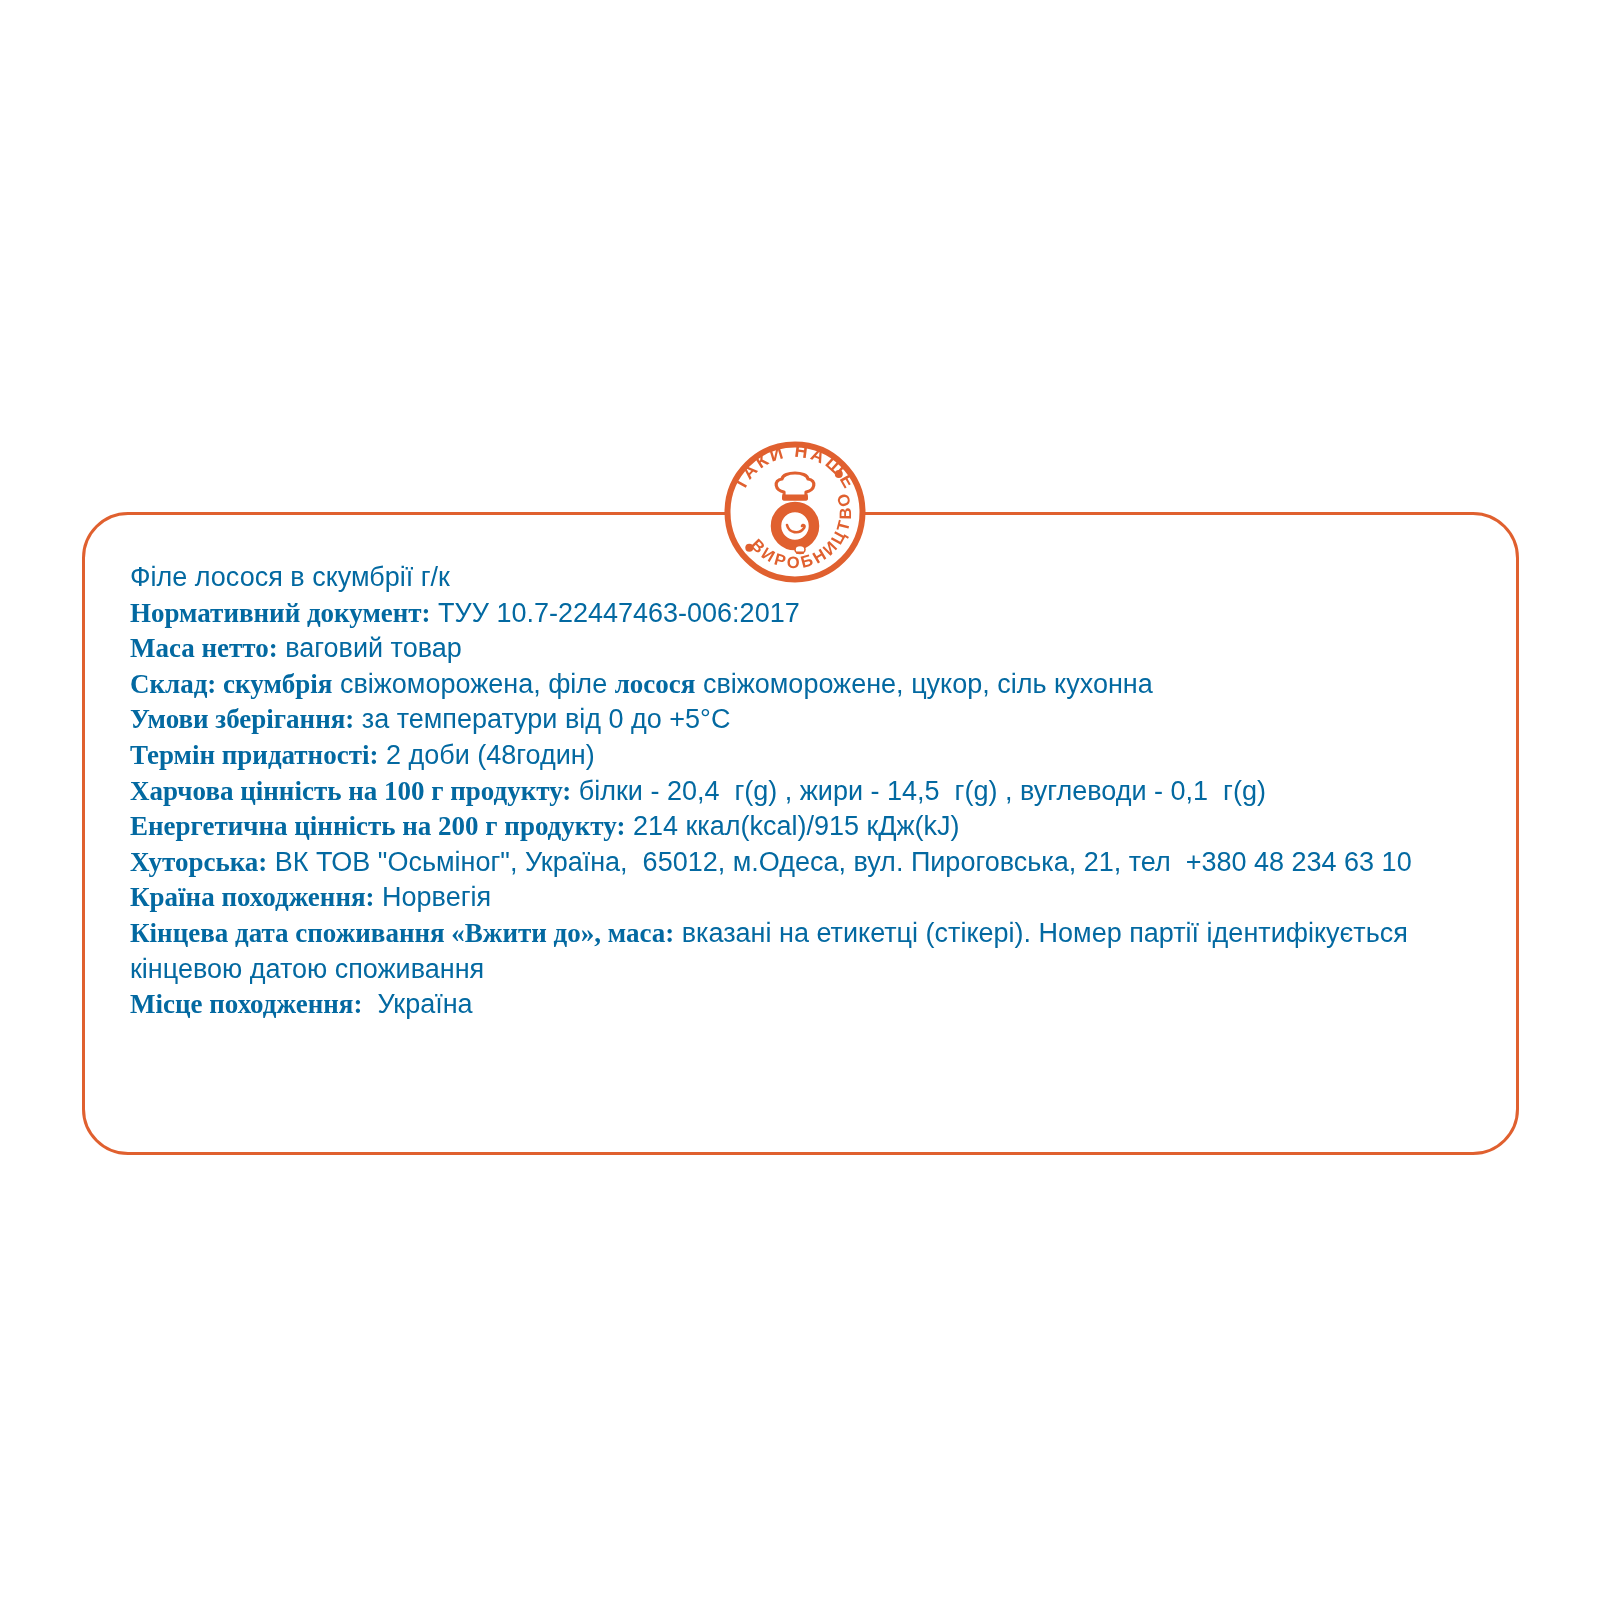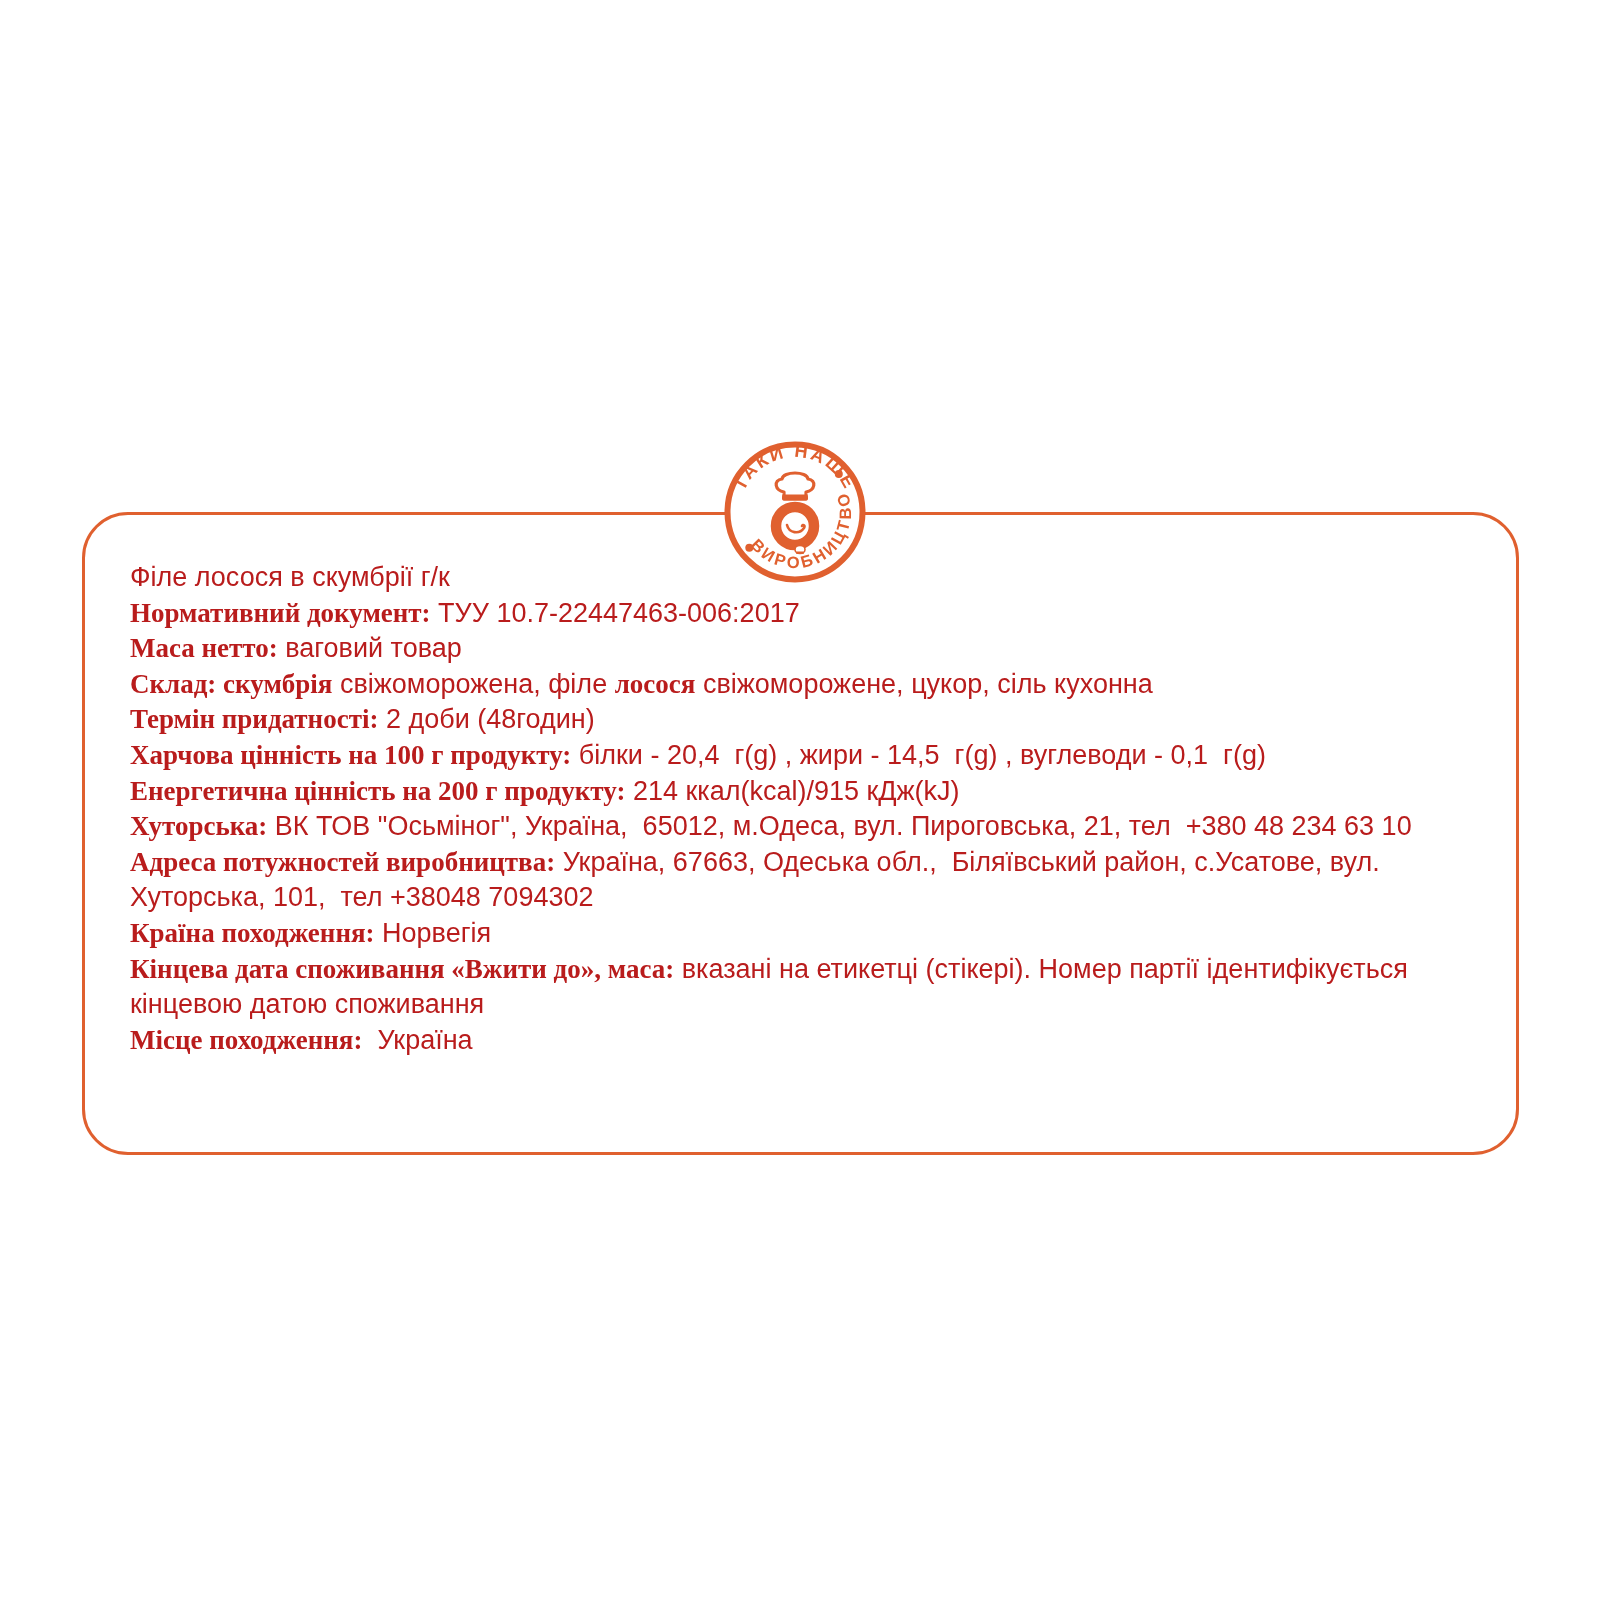--- a/index.html
+++ b/index.html
@@ -41,21 +41,21 @@
   }
   .arc-top { font-size: 18px; letter-spacing: 2.5px; }
   .arc-bottom { font-size: 16.5px; letter-spacing: 3px; }
   .content {
     position: absolute;
     left: 130px;
     top: 560px;
     width: 1320px;
     font-size: 27px;
     line-height: 35.6px;
-    color: #b91c1c;
+    color: #0369a1;
   }
   .content p {
     margin: 0;
     padding: 0;
     white-space: pre-wrap;
   }
   .content .b { font-weight: 700; font-family: Liberation Serif, serif; }
 </style>
 </head>
 <body>
@@ -100,23 +100,23 @@
         <rect x="76" y="114.5" width="8" height="2.6" rx="1" fill="#E0602F"></rect>
       </g>
     </svg>
   </div>
 
   <div class="content">
       <p><span>Філе лосося в скумбрії г/к</span></p>
       <p><span class="b">Нормативний документ:</span><span> ТУУ 10.7-22447463-006:2017</span></p>
       <p><span class="b">Маса нетто:</span><span> ваговий товар</span></p>
       <p><span class="b">Склад: скумбрія</span><span> свіжоморожена, філе </span><span class="b">лосося</span><span> свіжоморожене, цукор, сіль кухонна</span></p>
+      <p><span class="b">Умови зберігання:</span><span> за температури від 0 до +5°С</span></p>
       <p><span class="b">Термін придатності:</span><span> 2 доби (48годин)</span></p>
       <p><span class="b">Харчова цінність на 100 г продукту:</span><span> білки - 20,4  г(g) , жири - 14,5  г(g) , вуглеводи - 0,1  г(g)</span></p>
       <p><span class="b">Енергетична цінність на 200 г продукту:</span><span> 214 ккал(kcal)/915 кДж(kJ)</span></p>
       <p><span class="b">Хуторська:</span><span> ВК ТОВ "Осьміног", Україна,  65012, м.Одеса, вул. Пироговська, 21, тел  +380 48 234 63 10</span></p>
-      <p><span class="b">Адреса потужностей виробництва:</span><span> Україна, 67663, Одеська обл.,  Біляївський район, с.Усатове, вул. Хуторська, 101,  тел +38048 7094302</span></p>
       <p><span class="b">Країна походження:</span><span> Норвегія</span></p>
       <p><span class="b">Кінцева дата споживання «Вжити до», маса:</span><span> вказані на етикетці (стікері). Номер партії ідентифікується кінцевою датою споживання</span></p>
       <p><span class="b">Місце походження:</span><span>  Україна</span></p>
     </div>
 
 </div>
 
 </body></html>

